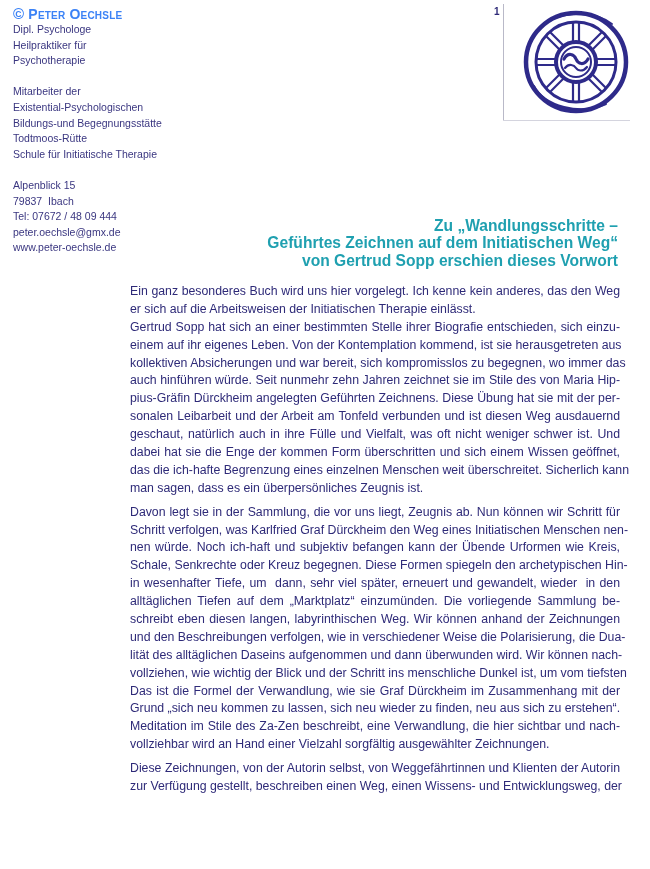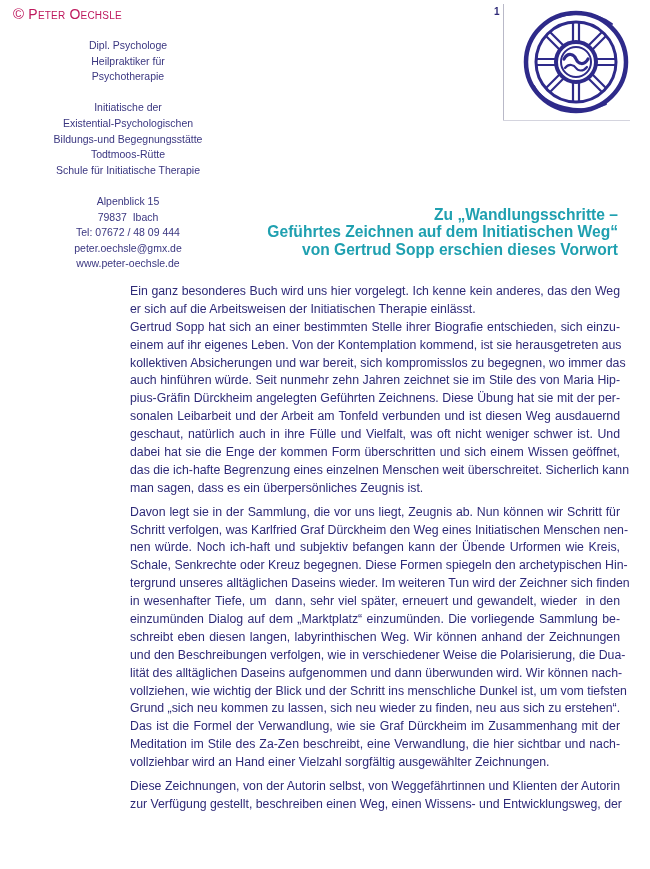--- a/index.html
+++ b/index.html
@@ -16,34 +16,33 @@
       color: #2e2a78;
     }
     .letterhead {
       position: absolute;
       left: 13px;
       top: 5px;
       width: 230px;
     }
     .brand {
       font-family: "Liberation Sans", sans-serif;
-      font-weight: normal;
+      font-weight: bold;
       font-size: 14px;
-      color: #be185d;
-      margin: 0 0 16px 0;
+      color: #3b82f6;
+      margin: 0 0 0 0;
       letter-spacing: 0.2px;
       font-variant: small-caps;
     }
     .brand .big { font-size: 15px; }
     .lh-line {
       font-size: 10.5px;
       line-height: 15.6px;
       color: #3a3680;
       white-space: nowrap;
-      text-align: center;
     }
     .lh-gap { height: 15.6px; }
 
     .page-number {
       position: absolute;
       left: 494px;
       top: 6px;
       font-size: 10px;
       font-weight: bold;
       color: #2e2a78;
@@ -68,21 +67,21 @@
       position: absolute;
       left: 520px;
       top: 6px;
       width: 112px;
       height: 110px;
     }
 
     .heading {
       position: absolute;
       right: 32px;
-      top: 206px;
+      top: 217px;
       text-align: right;
       color: #1fa0b0;
       font-weight: bold;
       font-size: 15.6px;
       line-height: 17.4px;
     }
     .heading div { white-space: nowrap; }
 
     .body-text {
       position: absolute;
@@ -113,21 +112,21 @@
     <span class="big">©</span>
     <span>Peter Oechsle</span>
   </div>
   <div>
     <div class="lh-line">Dipl. Psychologe</div>
     <div class="lh-line">Heilpraktiker für</div>
     <div class="lh-line">Psychotherapie</div>
   </div>
   <div class="lh-gap"></div>
   <div>
-    <div class="lh-line">Initiatische der</div>
+    <div class="lh-line">Mitarbeiter der</div>
     <div class="lh-line">Existential-Psychologischen</div>
     <div class="lh-line">Bildungs-und Begegnungsstätte</div>
     <div class="lh-line">Todtmoos-Rütte</div>
     <div class="lh-line">Schule für Initiatische Therapie</div>
   </div>
   <div class="lh-gap"></div>
   <div>
     <div class="lh-line">Alpenblick 15</div>
     <div class="lh-line" style="white-space:pre;">79837  Ibach</div>
     <div class="lh-line">Tel: 07672 / 48 09 444</div>
@@ -196,29 +195,28 @@
     <span class="ln">dabei hat sie die Enge der kommen Form überschritten und sich einem Wissen geöffnet,</span>
     <span class="ln">das die ich-hafte Begrenzung eines einzelnen Menschen weit überschreitet. Sicherlich kann</span>
     <span class="ln last">man sagen, dass es ein überpersönliches Zeugnis ist.</span>
   </div>
   <div class="para-gap"></div>
   <div>
     <span class="ln">Davon legt sie in der Sammlung, die vor uns liegt, Zeugnis ab. Nun können wir Schritt für</span>
     <span class="ln">Schritt verfolgen, was Karlfried Graf Dürckheim den Weg eines Initiatischen Menschen nen-</span>
     <span class="ln">nen würde. Noch ich-haft und subjektiv befangen kann der Übende Urformen wie Kreis,</span>
     <span class="ln">Schale, Senkrechte oder Kreuz begegnen. Diese Formen spiegeln den archetypischen Hin-</span>
-    <span class="ln">tergrund unseres alltäglichen Daseins wieder. Im weiteren Tun wird der Zeichner sich finden</span>
     <span class="ln" style="white-space:pre;">in wesenhafter Tiefe, um  dann, sehr viel später, erneuert und gewandelt, wieder  in den</span>
-    <span class="ln">einzumünden Dialog auf dem „Marktplatz“ einzumünden. Die vorliegende Sammlung be-</span>
+    <span class="ln">alltäglichen Tiefen auf dem „Marktplatz“ einzumünden. Die vorliegende Sammlung be-</span>
     <span class="ln">schreibt eben diesen langen, labyrinthischen Weg. Wir können anhand der Zeichnungen</span>
     <span class="ln">und den Beschreibungen verfolgen, wie in verschiedener Weise die Polarisierung, die Dua-</span>
     <span class="ln">lität des alltäglichen Daseins aufgenommen und dann überwunden wird. Wir können nach-</span>
     <span class="ln">vollziehen, wie wichtig der Blick und der Schritt ins menschliche Dunkel ist, um vom tiefsten</span>
+    <span class="ln">Das ist die Formel der Verwandlung, wie sie Graf Dürckheim im Zusammenhang mit der</span>
     <span class="ln">Grund „sich neu kommen zu lassen, sich neu wieder zu finden, neu aus sich zu erstehen“.</span>
-    <span class="ln">Das ist die Formel der Verwandlung, wie sie Graf Dürckheim im Zusammenhang mit der</span>
     <span class="ln">Meditation im Stile des Za-Zen beschreibt, eine Verwandlung, die hier sichtbar und nach-</span>
     <span class="ln last">vollziehbar wird an Hand einer Vielzahl sorgfältig ausgewählter Zeichnungen.</span>
   </div>
   <div class="para-gap"></div>
   <div>
     <span class="ln">Diese Zeichnungen, von der Autorin selbst, von Weggefährtinnen und Klienten der Autorin</span>
     <span class="ln">zur Verfügung gestellt, beschreiben einen Weg, einen Wissens- und Entwicklungsweg, der</span>
   </div>
 </div>
 

